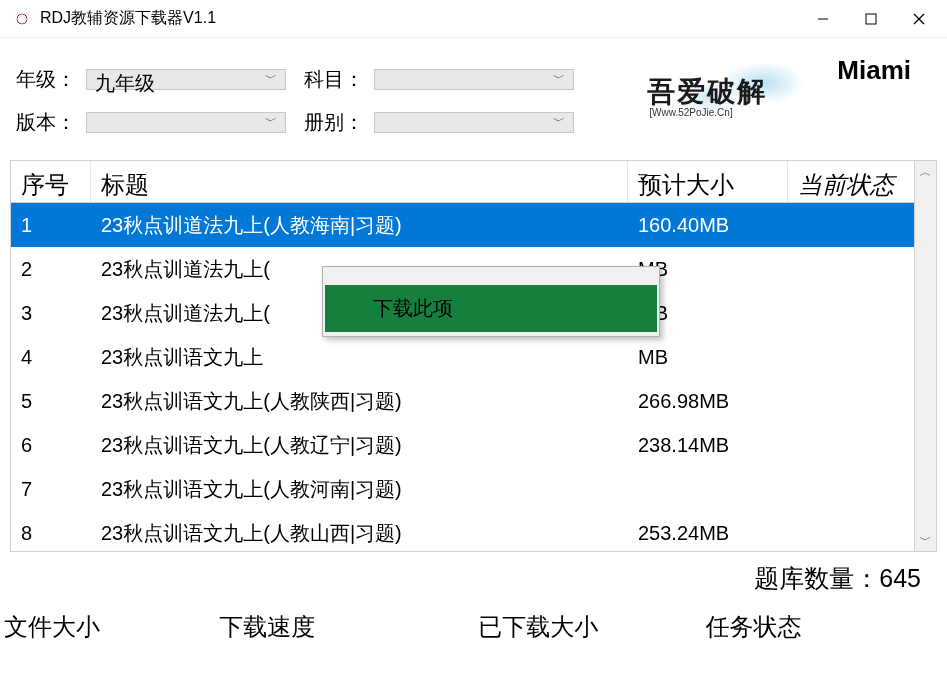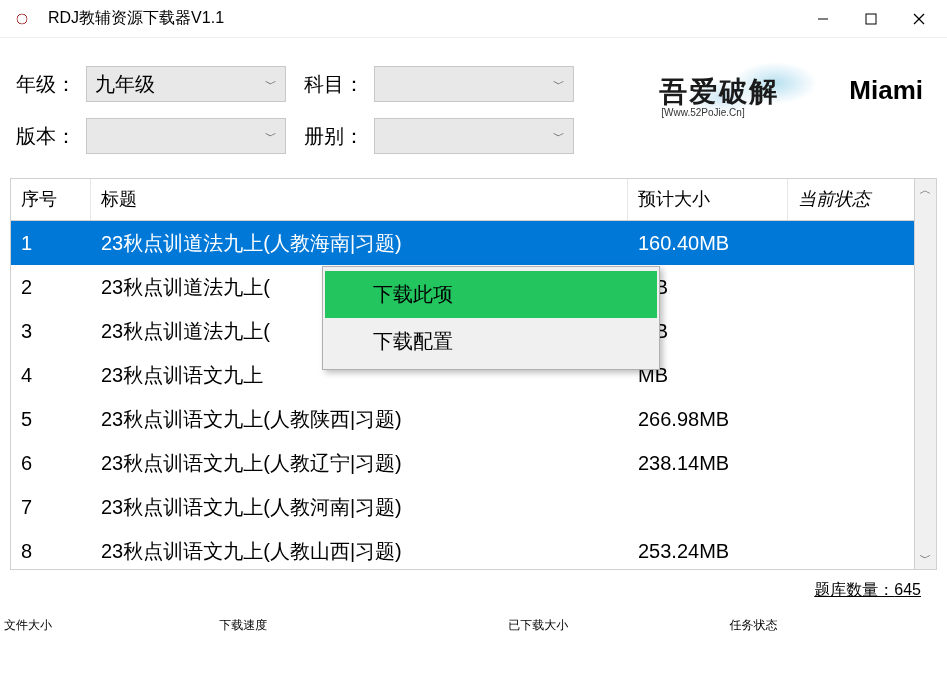--- a/index.html
+++ b/index.html
@@ -1,60 +1,60 @@
 <!DOCTYPE html>
 <html><head>
 <meta charset="utf-8">
 <style>
 * { margin: 0; padding: 0; box-sizing: border-box; font-family: "Microsoft YaHei", sans-serif; }
 body { background: #fff; width: 947px; height: 683px; overflow: hidden; position: relative; }
 
-.titlebar { height: 38px; display: flex; align-items: center; padding: 0 4px; border-bottom: 1px solid #eee; gap: 8px; }
+.titlebar { height: 38px; display: flex; align-items: center; padding: 0 4px; border-bottom: 1px solid #eee; }
 .app-icon { width: 20px; height: 20px; margin: 0 8px; background: radial-gradient(circle, #fff 30%, #8b0000 35%, #fff 40%); border-radius: 50%; }
 .title-text { font-size: 16px; flex: 1; }
 .win-controls { display: flex; }
 .win-btn { width: 48px; height: 36px; display: flex; align-items: center; justify-content: center; cursor: pointer; font-size: 18px; }
 
 .toolbar { padding: 12px 16px 4px; }
 .tool-row { display: flex; align-items: center; gap: 0; margin-bottom: 14px; margin-top: 16px; }
 .tool-label { font-size: 20px; width: 70px; }
-.combo { width: 200px; height: 36px; background: #e8e8e8; border: 1px solid #c8c8c8; display: flex; align-items: center; padding: 0 8px; font-size: 20px; cursor: pointer; position: relative; }
+.combo { width: 200px; height: 21px; background: #e8e8e8; border: 1px solid #c8c8c8; display: flex; align-items: flex-start; padding: 0 8px; font-size: 20px; cursor: pointer; position: relative; }
 .combo-val { flex: 1; }
 .combo-arrow { font-size: 12px; color: #555; }
-.logo-area { position: absolute; right: 24px; top: 55px; display: flex; align-items: center; }
+.logo-area { position: absolute; right: 36px; top: 55px; display: flex; align-items: flex-start; }
 .logo-img { width: 180px; height: 70px; position: relative; }
 .logo-cloud { position: absolute; inset: 0; background: radial-gradient(ellipse 60px 30px at 70% 40%, #b8e0f0 0%, transparent 70%), radial-gradient(ellipse 50px 25px at 40% 60%, #d0e8f5 0%, transparent 70%); }
 .logo-text1 { position: absolute; left: 10px; top: 18px; font-size: 28px; font-weight: bold; color: #1a1a1a; letter-spacing: 2px; }
 .logo-text2 { position: absolute; left: 12px; top: 52px; font-size: 10px; color: #333; }
 .miami { font-size: 26px; font-weight: bold; margin-left: 20px; }
 
 .table-wrap { margin: 6px 10px 0; border: 1px solid #d0d0d0; height: 392px; position: relative; }
 .table-scroll { height: 100%; overflow: hidden; }
 .thead { display: flex; background: #fff; border-bottom: 1px solid #d0d0d0; height: 42px; }
-.th { padding: 8px 10px; font-size: 18px; border-right: 1px solid #e8e8e8; }
+.th { padding: 8px 10px; font-size: 24px; border-right: 1px solid #e8e8e8; }
 .th:last-child { border-right: none; }
 .col1 { width: 80px; }
 .col2 { flex: 1; }
 .col3 { width: 160px; }
 .col4 { width: 148px; font-style: italic; }
 .tbody { }
 .tr { display: flex; height: 44px; align-items: center; }
 .tr.selected { background: #0078d7; color: #fff; }
 .td { padding: 6px 10px; font-size: 20px; overflow: hidden; white-space: nowrap; text-overflow: ellipsis; }
 .vscroll { position: absolute; right: 0; top: 0; bottom: 0; width: 22px; background: #f0f0f0; display: flex; flex-direction: column; align-items: center; border-left: 1px solid #d0d0d0; }
 .vscroll-btn { height: 22px; width: 100%; display: flex; align-items: center; justify-content: center; font-size: 12px; color: #555; cursor: pointer; }
 .vscroll-track { flex: 1; }
 
 .context-menu { position: absolute; left: 322px; top: 266px; width: 338px; background: #f0f0f0; border: 1px solid #b0b0b0; box-shadow: 3px 3px 6px rgba(0,0,0,0.25); padding: 4px 2px; z-index: 100; }
 .menu-item { padding: 10px 48px; font-size: 20px; cursor: pointer; }
-.menu-item.hover { background: #22c55e; }
+.menu-item.hover { background: #15803d; margin-top: 14px; }
 
-.counter { text-align: right; padding: 10px 26px 8px; font-size: 16px; text-decoration: underline; }
+.counter { text-align: right; padding: 10px 26px 8px; font-size: 25px; }
 .statusbar { display: flex; }
-.status-cell { flex: 1; padding: 8px 4px 10px; font-size: 12px; }
+.status-cell { flex: 1; padding: 8px 4px 10px; font-size: 24px; }
 .status-cell:first-child { padding-left: 4px; }
 .status-cell:nth-child(3) { text-align: center; }
 .status-cell:nth-child(4) { text-align: center; padding-right: 90px; }
 </style>
 </head>
 <body>
 
 <div class="titlebar">
   <div class="app-icon"></div>
   <div class="title-text">RDJ教辅资源下载器V1.1</div>
@@ -173,21 +173,20 @@
   </div>
   <div class="vscroll">
     <div class="vscroll-btn">︿</div>
     <div class="vscroll-track"></div>
     <div class="vscroll-btn">﹀</div>
   </div>
 </div>
 
 <div class="context-menu" id="context-menu">
     <div class="menu-item hover">下载此项</div>
-    <div class="menu-item">下载配置</div>
   </div>
 
 <div class="counter">
   <span>题库数量：</span><span>645</span>
 </div>
 
 <div class="statusbar">
   <div class="status-cell">文件大小</div>
   <div class="status-cell">下载速度</div>
   <div class="status-cell">已下载大小</div>

